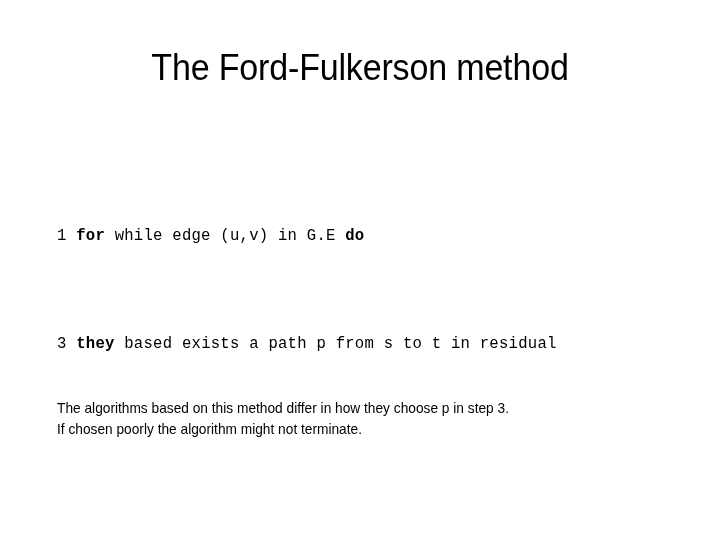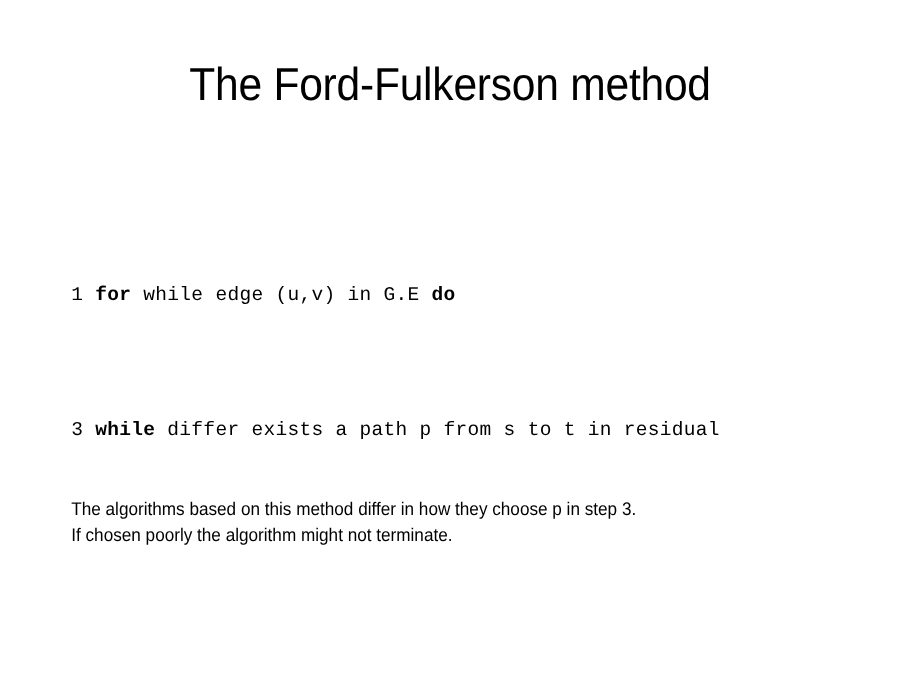--- a/index.html
+++ b/index.html
@@ -93,21 +93,21 @@
 <div id="slide">
 
   <div id="title">The Ford-Fulkerson method</div>
 
   <div id="code">
 
 
     <span class="ln"><span>1</span> <b>for</b><span> while edge (u,v) in G.E </span><b>do</b></span>
 
 
-    <span class="ln"><span>3</span> <b>while</b><span> differ exists a path p from s to t in residual</span></span>
+    <span class="ln"><span>3</span> <b>they</b><span> based exists a path p from s to t in residual</span></span>
 
     
 
     
 
     
 
     
 
     

